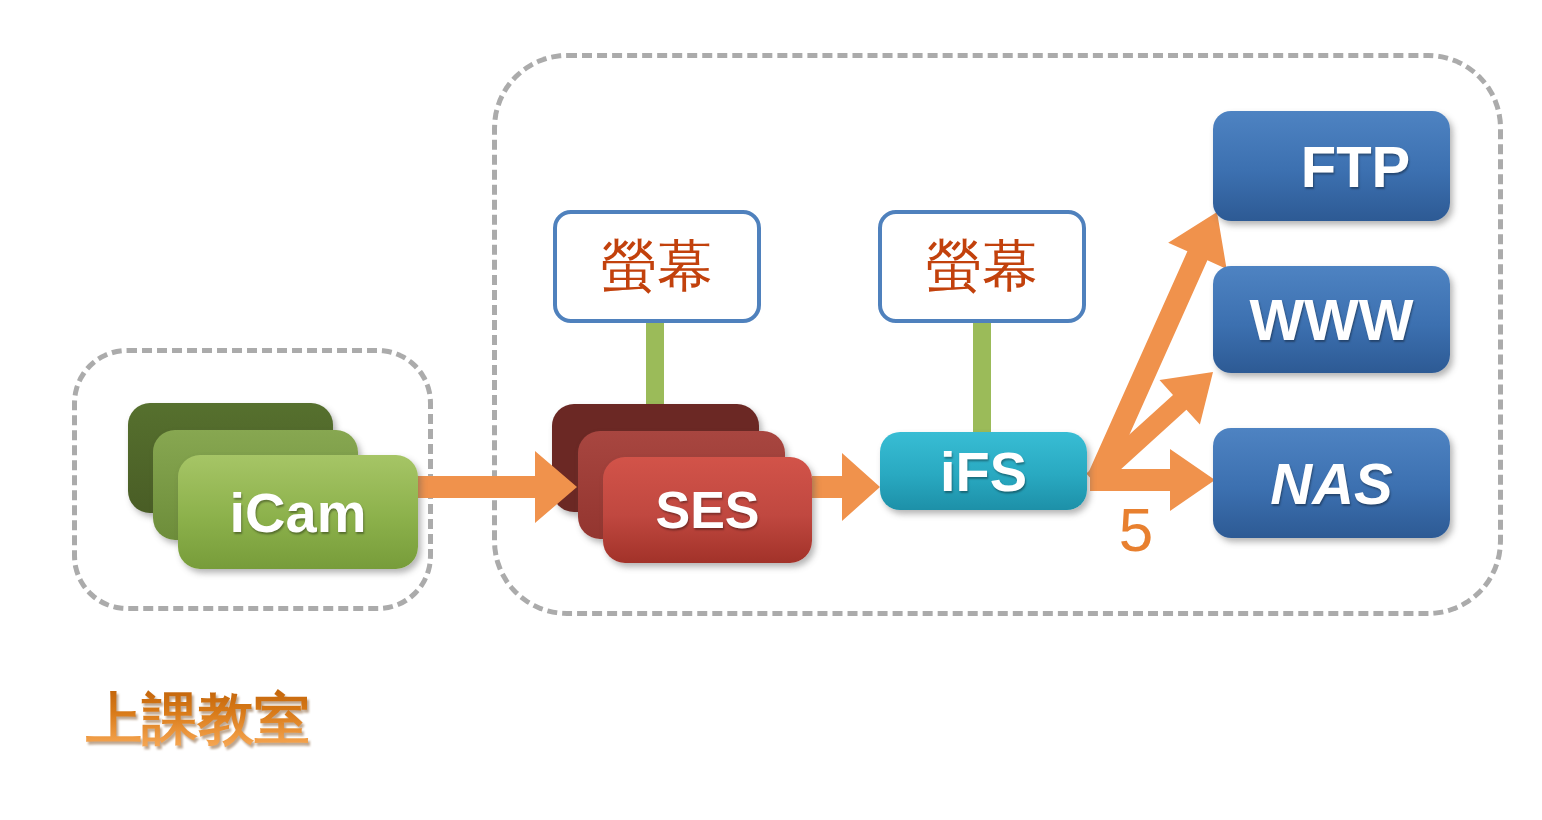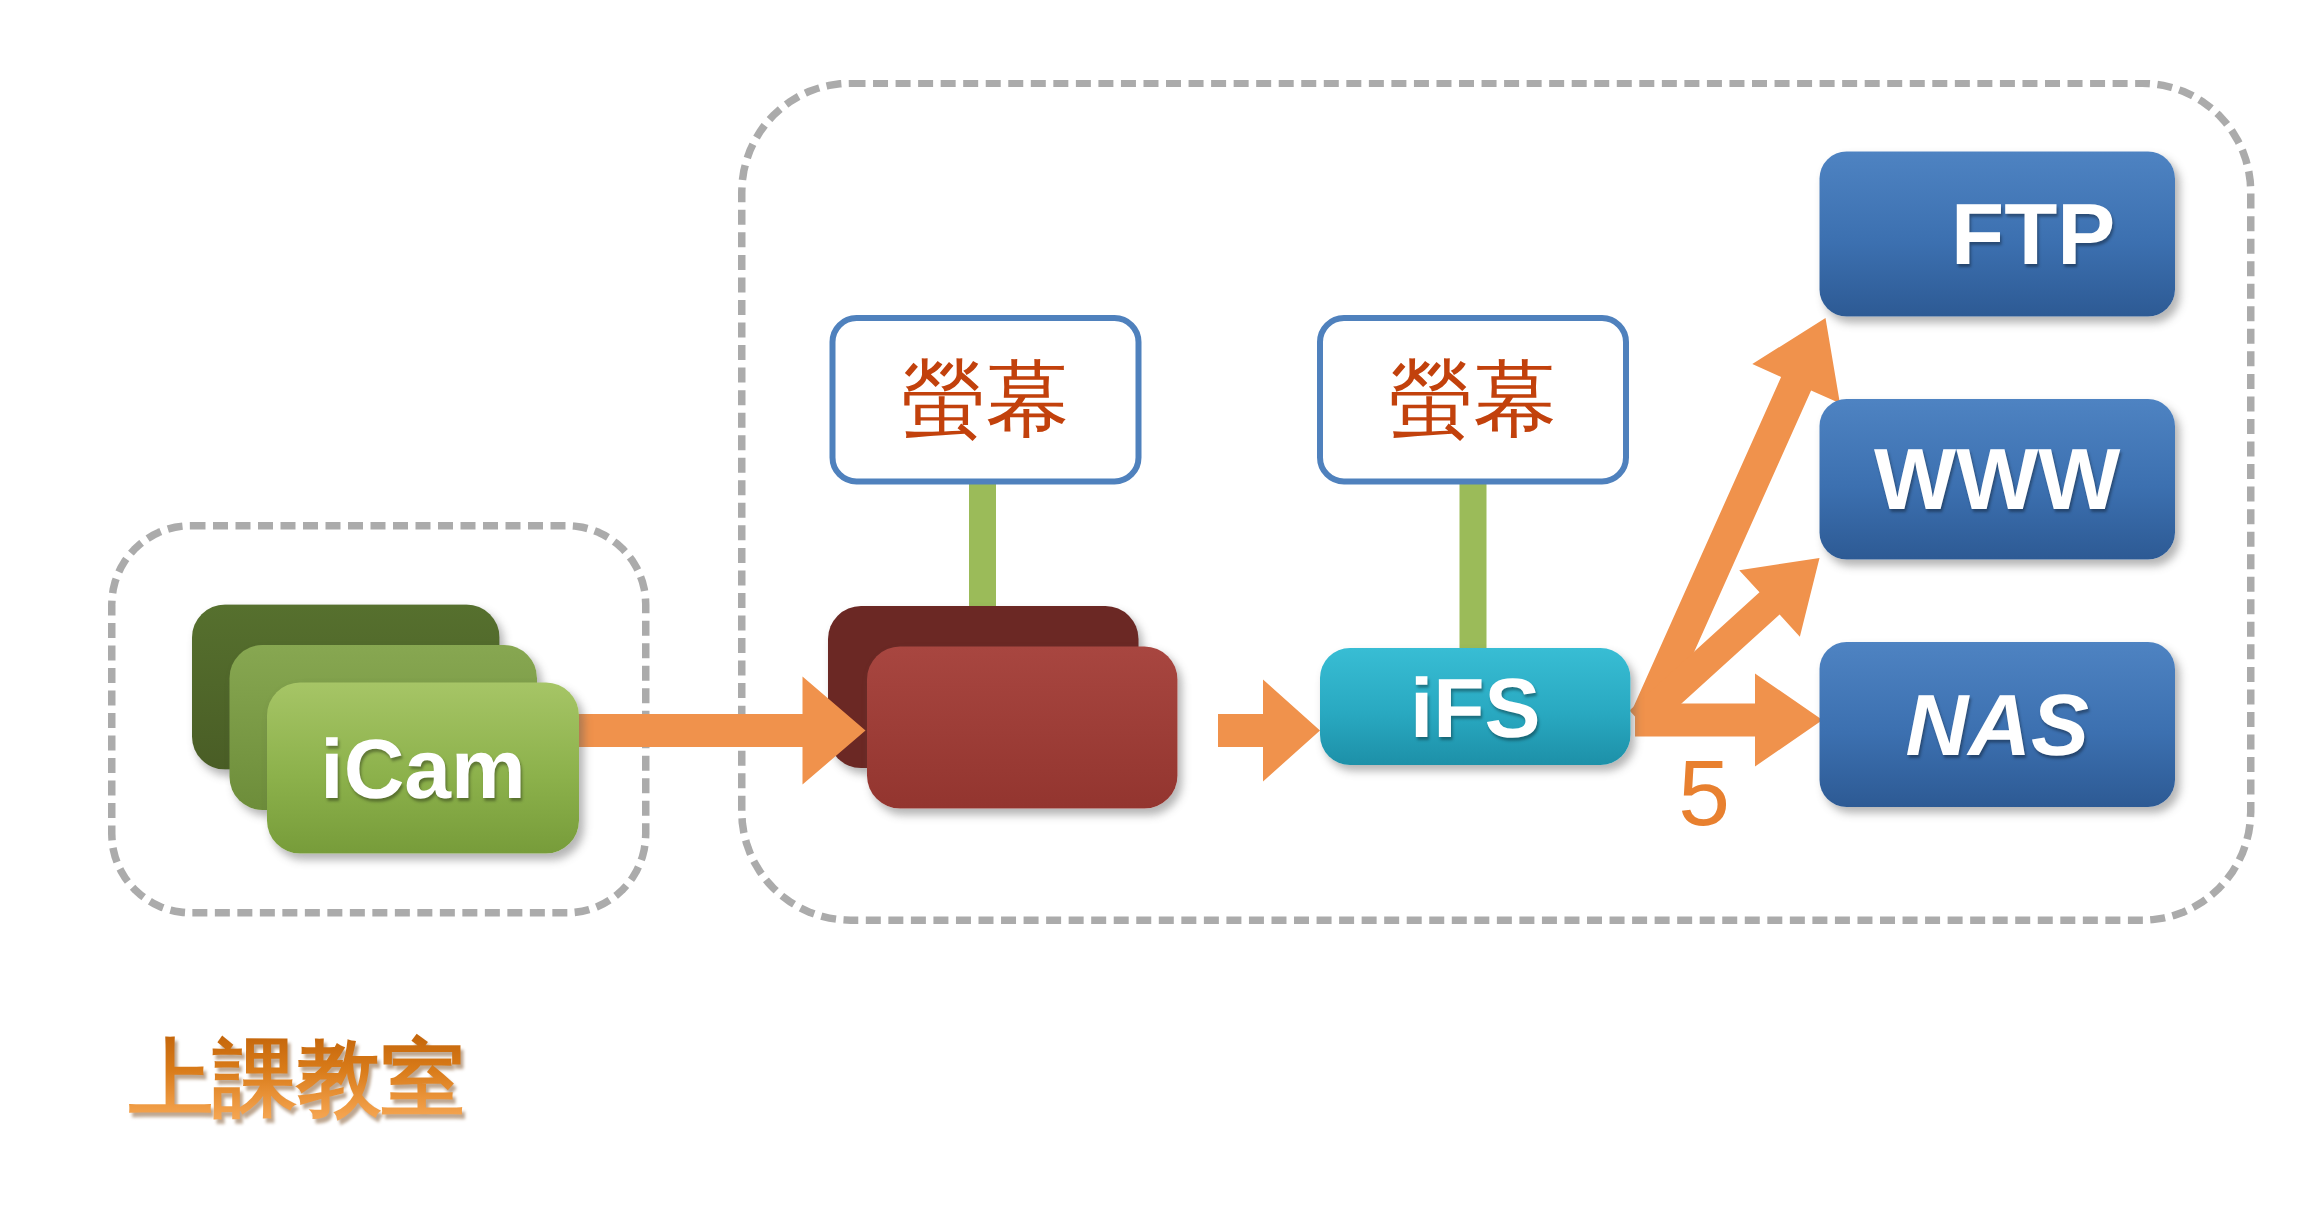--- a/index.html
+++ b/index.html
@@ -20,33 +20,33 @@
     position:absolute;box-sizing:border-box;border-radius:22px;
     display:flex;align-items:center;justify-content:center;
     color:#ffffff;font-weight:bold;
     box-shadow:3px 4px 6px rgba(90,90,90,0.45);
   }
   .node .lbl{text-shadow:1px 2px 2px rgba(0,0,0,0.35);}
 
   
   .icam-back {left:128px;top:403px;width:205px;height:110px;background:linear-gradient(180deg,#56702e,#46592294);background-color:#4E632A;z-index:3;}
   .icam-mid  {left:153px;top:430px;width:205px;height:110px;background:linear-gradient(180deg,#87a751,#6d8d3a);z-index:4;}
-  .icam-front{left:178px;top:455px;width:208px;height:114px;background:linear-gradient(180deg,#a6c566 0%,#8cb14b 55%,#779c3a 100%);z-index:6;font-size:56px;}
+  .icam-front{left:178px;top:455px;width:240px;height:114px;background:linear-gradient(180deg,#a6c566 0%,#8cb14b 55%,#779c3a 100%);z-index:6;font-size:56px;}
 
   
   .ses-back {left:552px;top:404px;width:207px;height:108px;background:#6B2824;z-index:3;}
   .ses-mid  {left:578px;top:431px;width:207px;height:108px;background:linear-gradient(180deg,#a84640,#93352f);z-index:5;}
   .ses-front{left:603px;top:457px;width:209px;height:106px;background:linear-gradient(180deg,#d25349 0%,#c04840 55%,#a23229 100%);z-index:6;font-size:52px;}
 
   
   .ifs-node{left:880px;top:432px;width:207px;height:78px;background:linear-gradient(180deg,#38bdd4 0%,#29a9c1 55%,#1d90a8 100%);z-index:6;font-size:56px;border-radius:20px;}
 
   
   .server-node{left:1213px;width:237px;height:110px;background:linear-gradient(180deg,#4e83c2 0%,#3c70b0 55%,#2d5a94 100%);z-index:6;font-size:58px;border-radius:18px;}
-  #ftp-node{top:101px;padding-left:48px;}
+  #ftp-node{top:111px;padding-left:48px;}
   #www-node{top:266px;height:107px;text-align:center;}
   #nas-node{top:428px;font-style:italic;}
 
   
   .monitor{
     position:absolute;width:208px;height:113px;background:#ffffff;
     border:4px solid #4F81BD;border-radius:18px;z-index:6;box-sizing:border-box;
     display:flex;align-items:center;justify-content:center;
     color:#c2410c;font-size:56px;font-family:sans-serif;
   }
@@ -106,20 +106,23 @@
 
   <div class="monitor" id="monitor-ses">
     <span>螢幕</span>
   </div>
   <div class="monitor" id="monitor-ifs">
     <span>螢幕</span>
   </div>
 
   <div class="node ses-back"></div>
   <div class="node ses-mid"></div>
+  <div class="node ses-front">
+    <span class="lbl">SES</span>
+  </div>
 
   <div class="node ifs-node">
     <span class="lbl">iFS</span>
   </div>
 
   <div class="node server-node" id="ftp-node">
     <span class="lbl">FTP</span>
   </div>
   <div class="node server-node" id="www-node">
     <span class="lbl">WWW</span>

